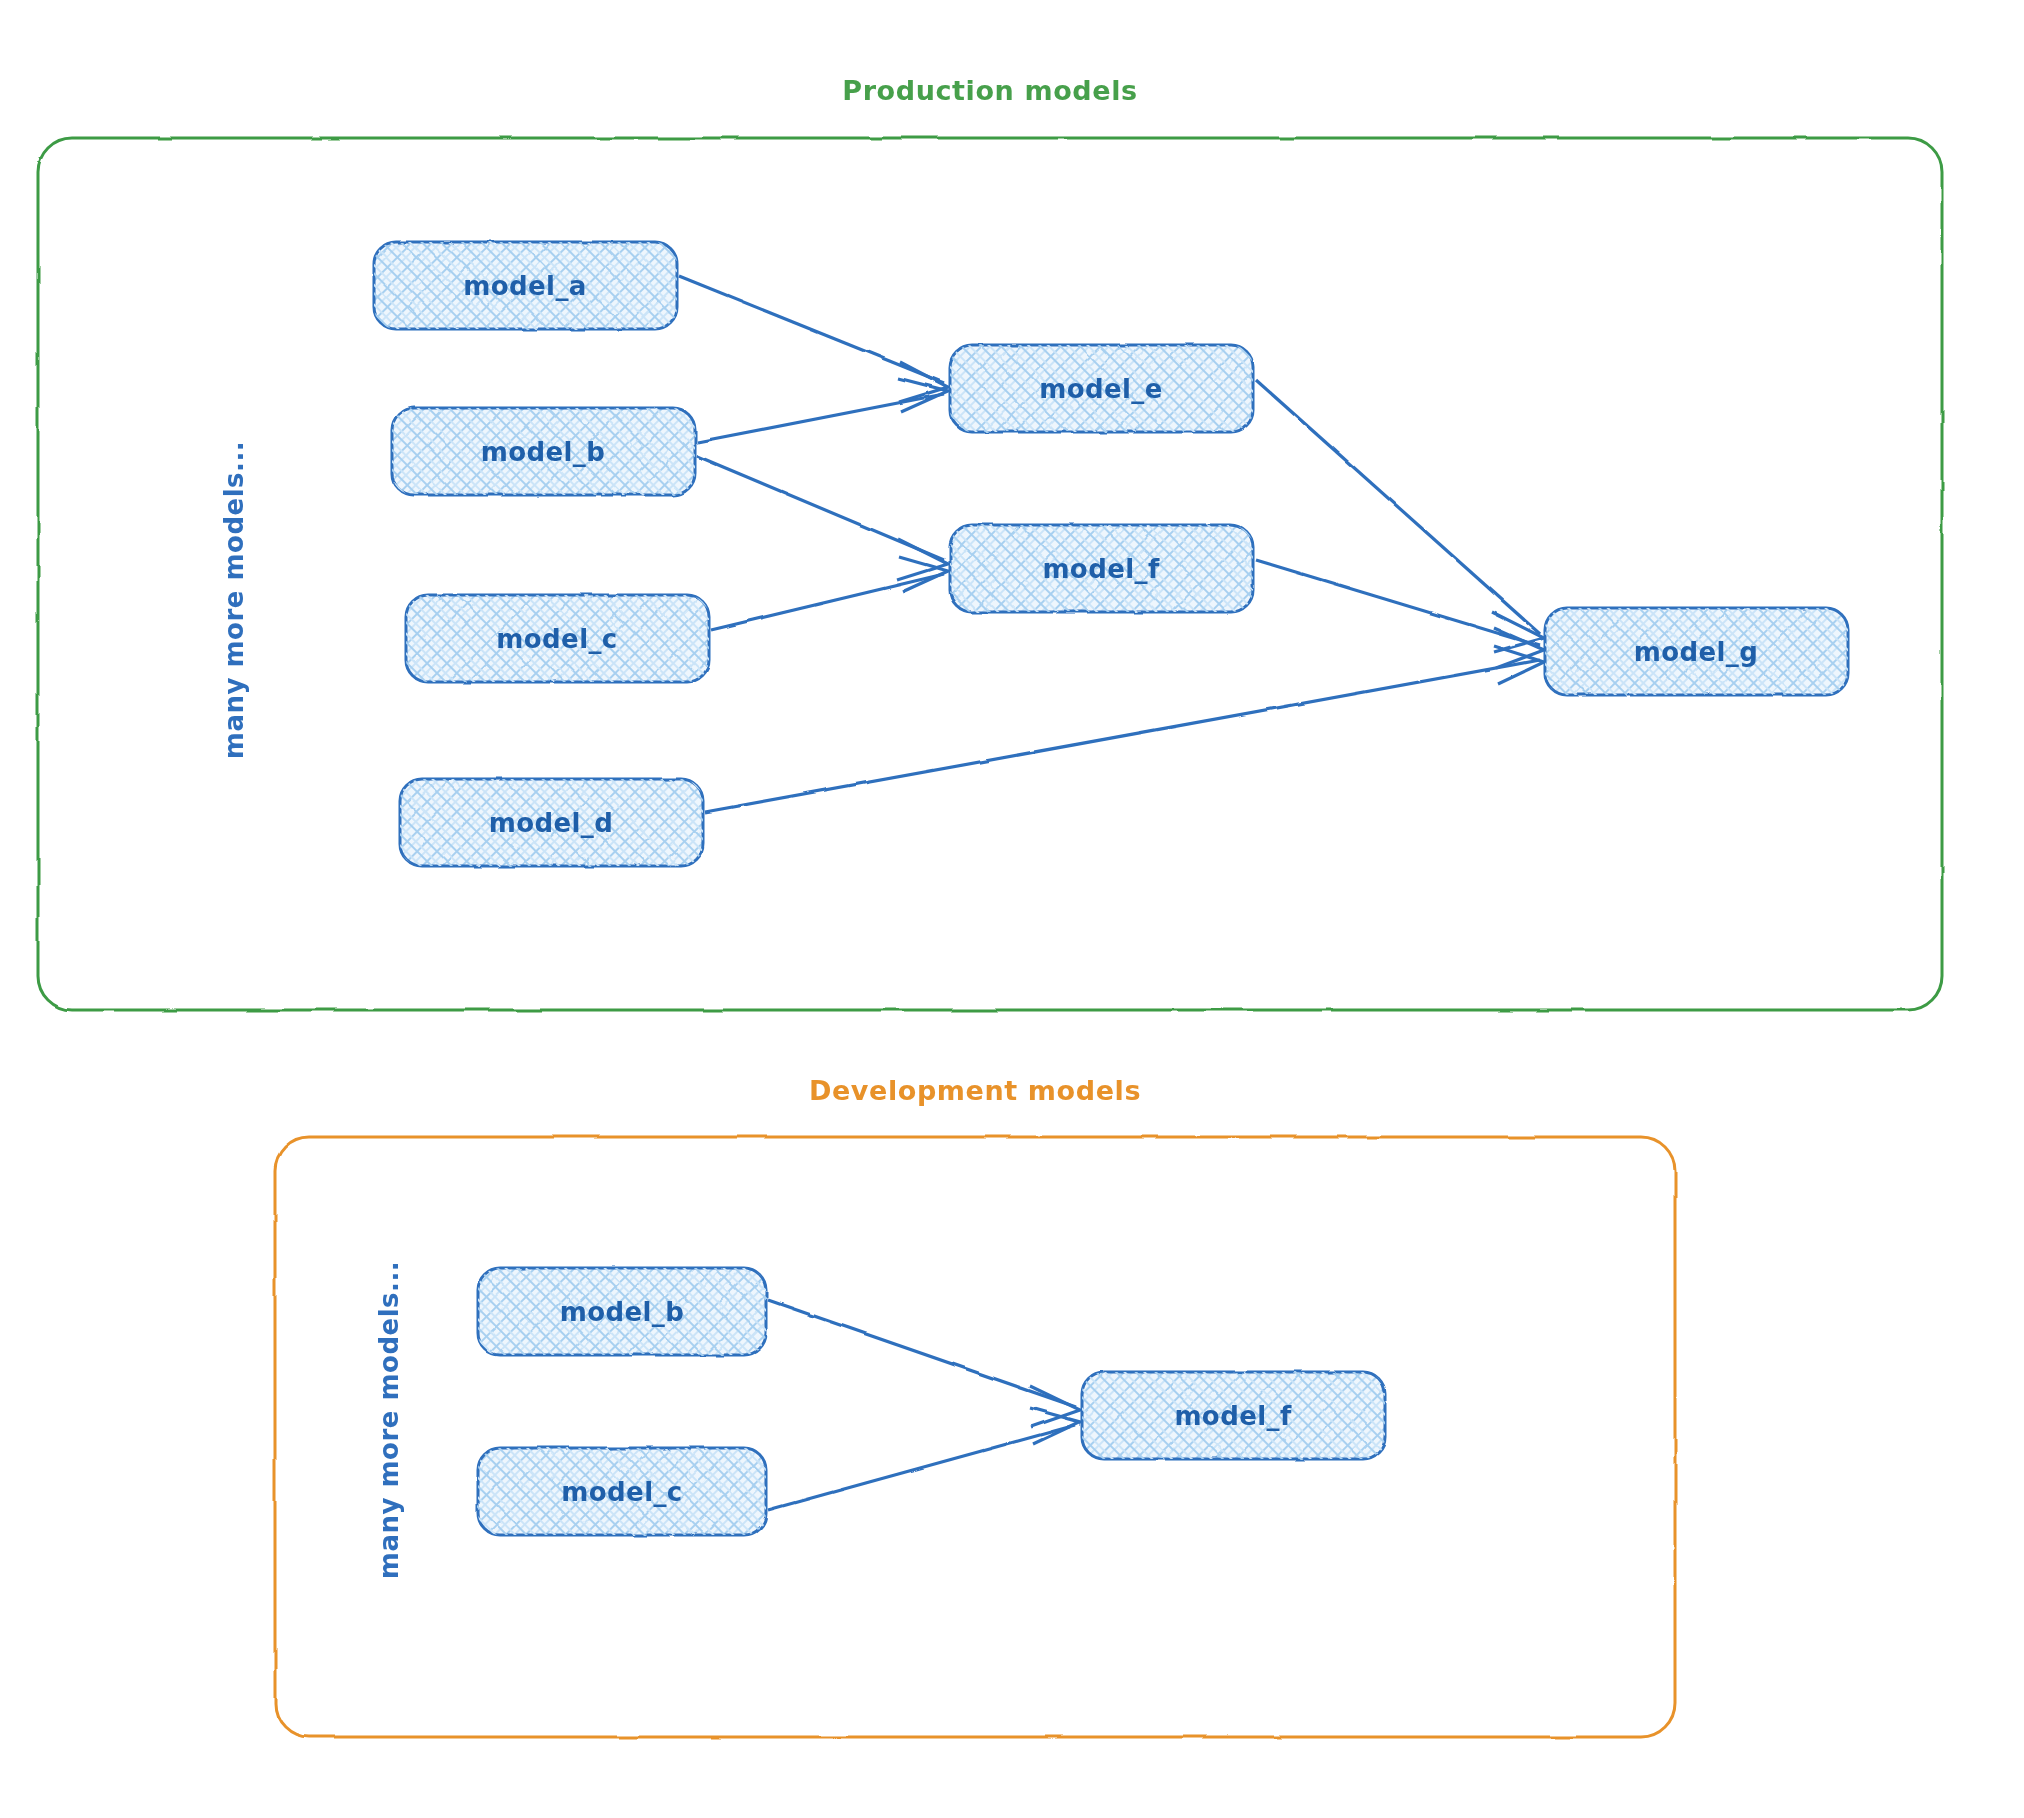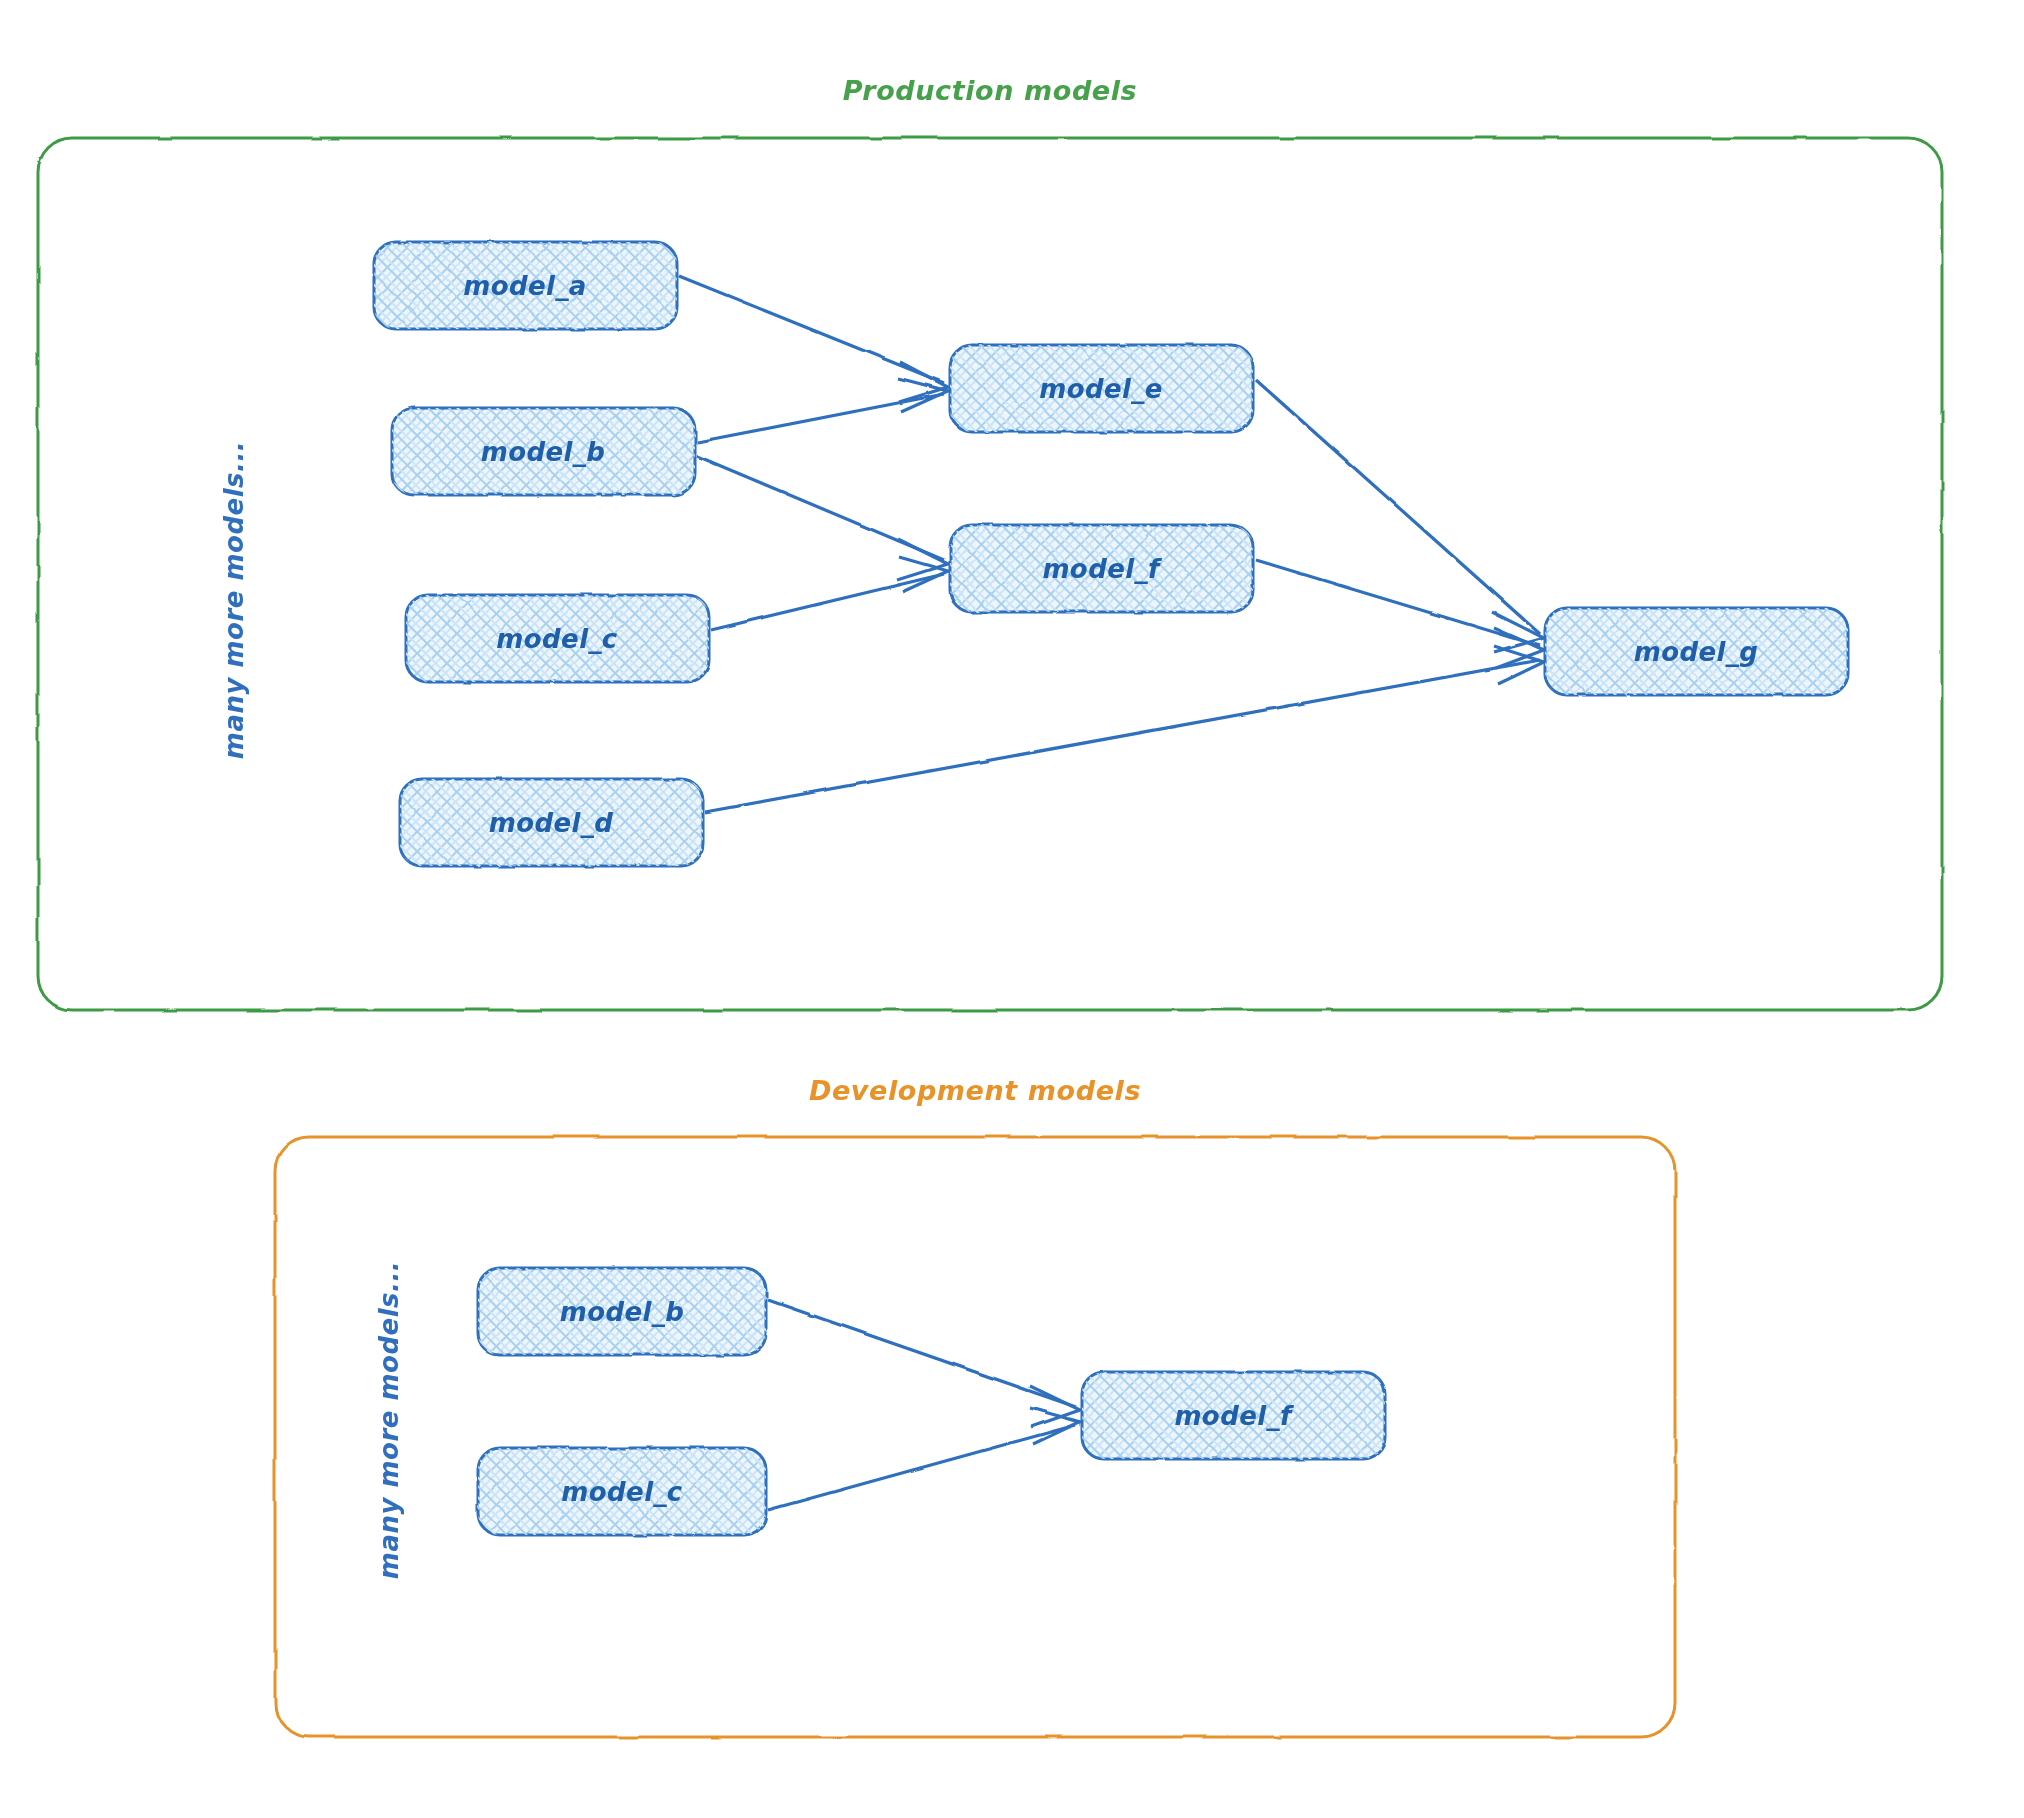--- a/index.html
+++ b/index.html
@@ -12,21 +12,20 @@
     height: 1818px;
     font-family: "DejaVu Sans", sans-serif;
     overflow: hidden;
     position: relative;
   }
   #stage {
     position: absolute;
     left: 0; top: 0;
     width: 2024px;
     height: 1818px;
-    font-style: italic;
   }
   svg.diagram {
     position: absolute;
     left: 0; top: 0;
     width: 2024px;
     height: 1818px;
     display: block;
   }
   .grp-title {
     font-family: "DejaVu Sans", sans-serif;

